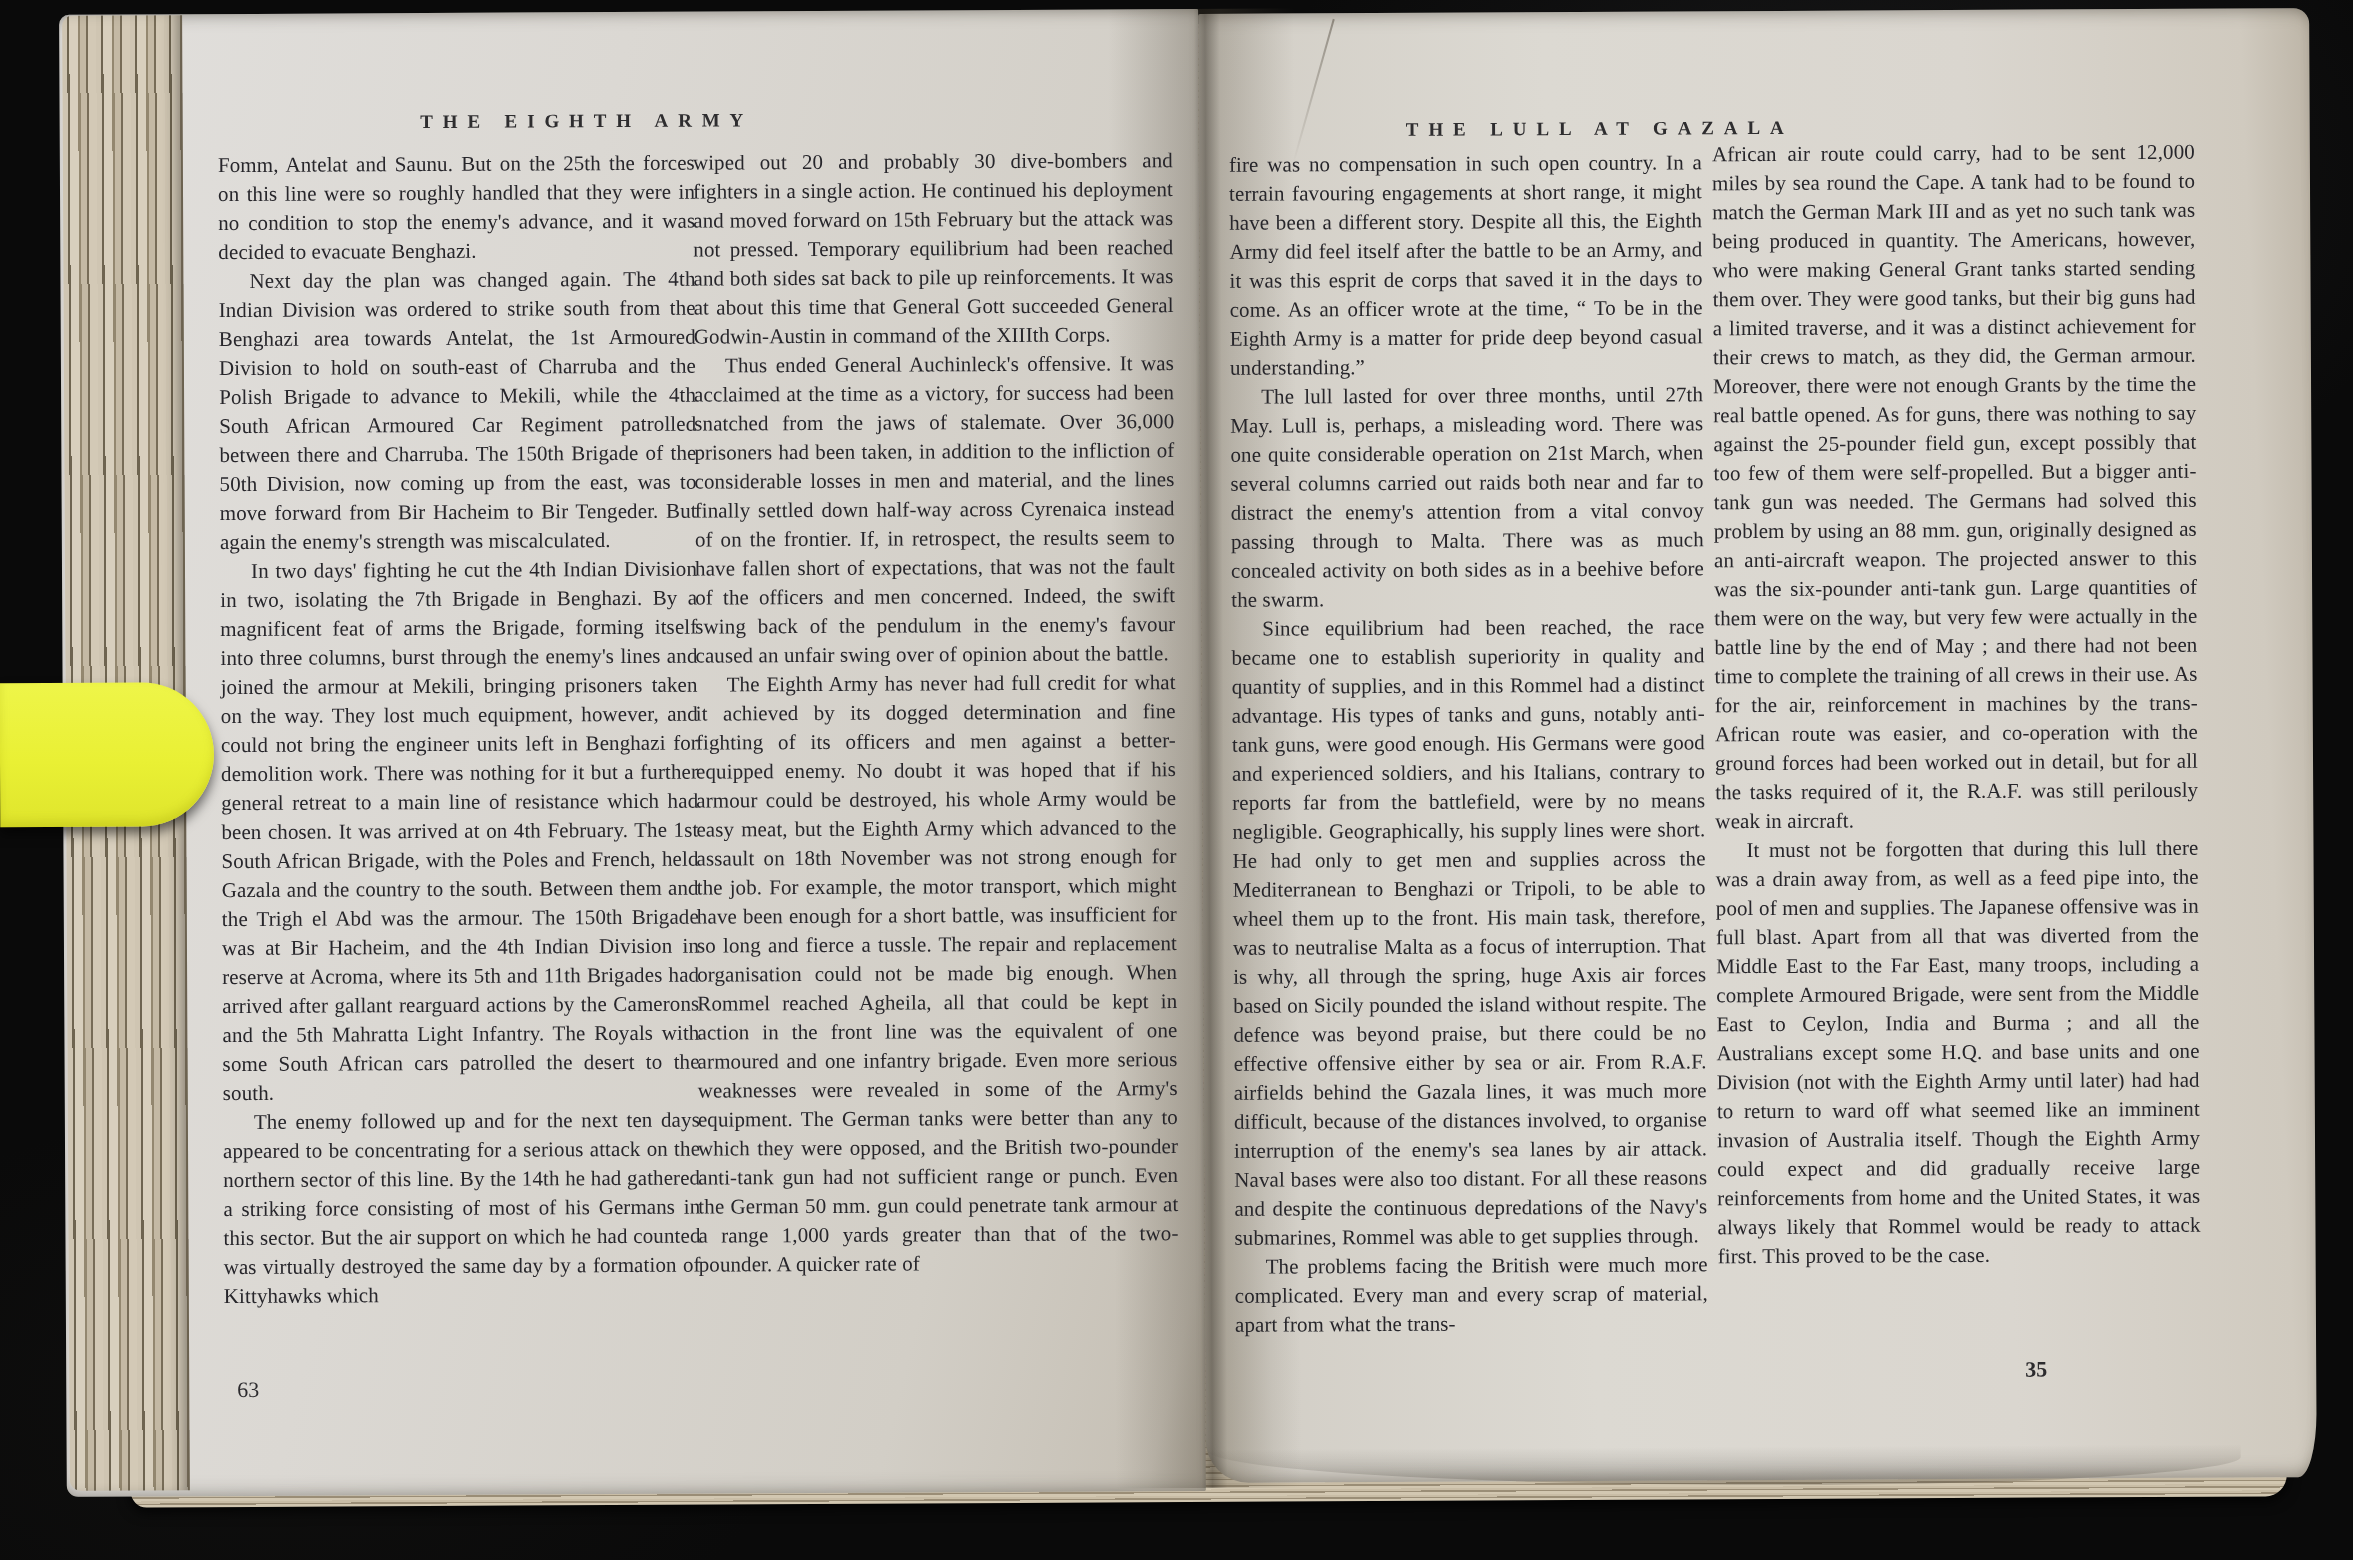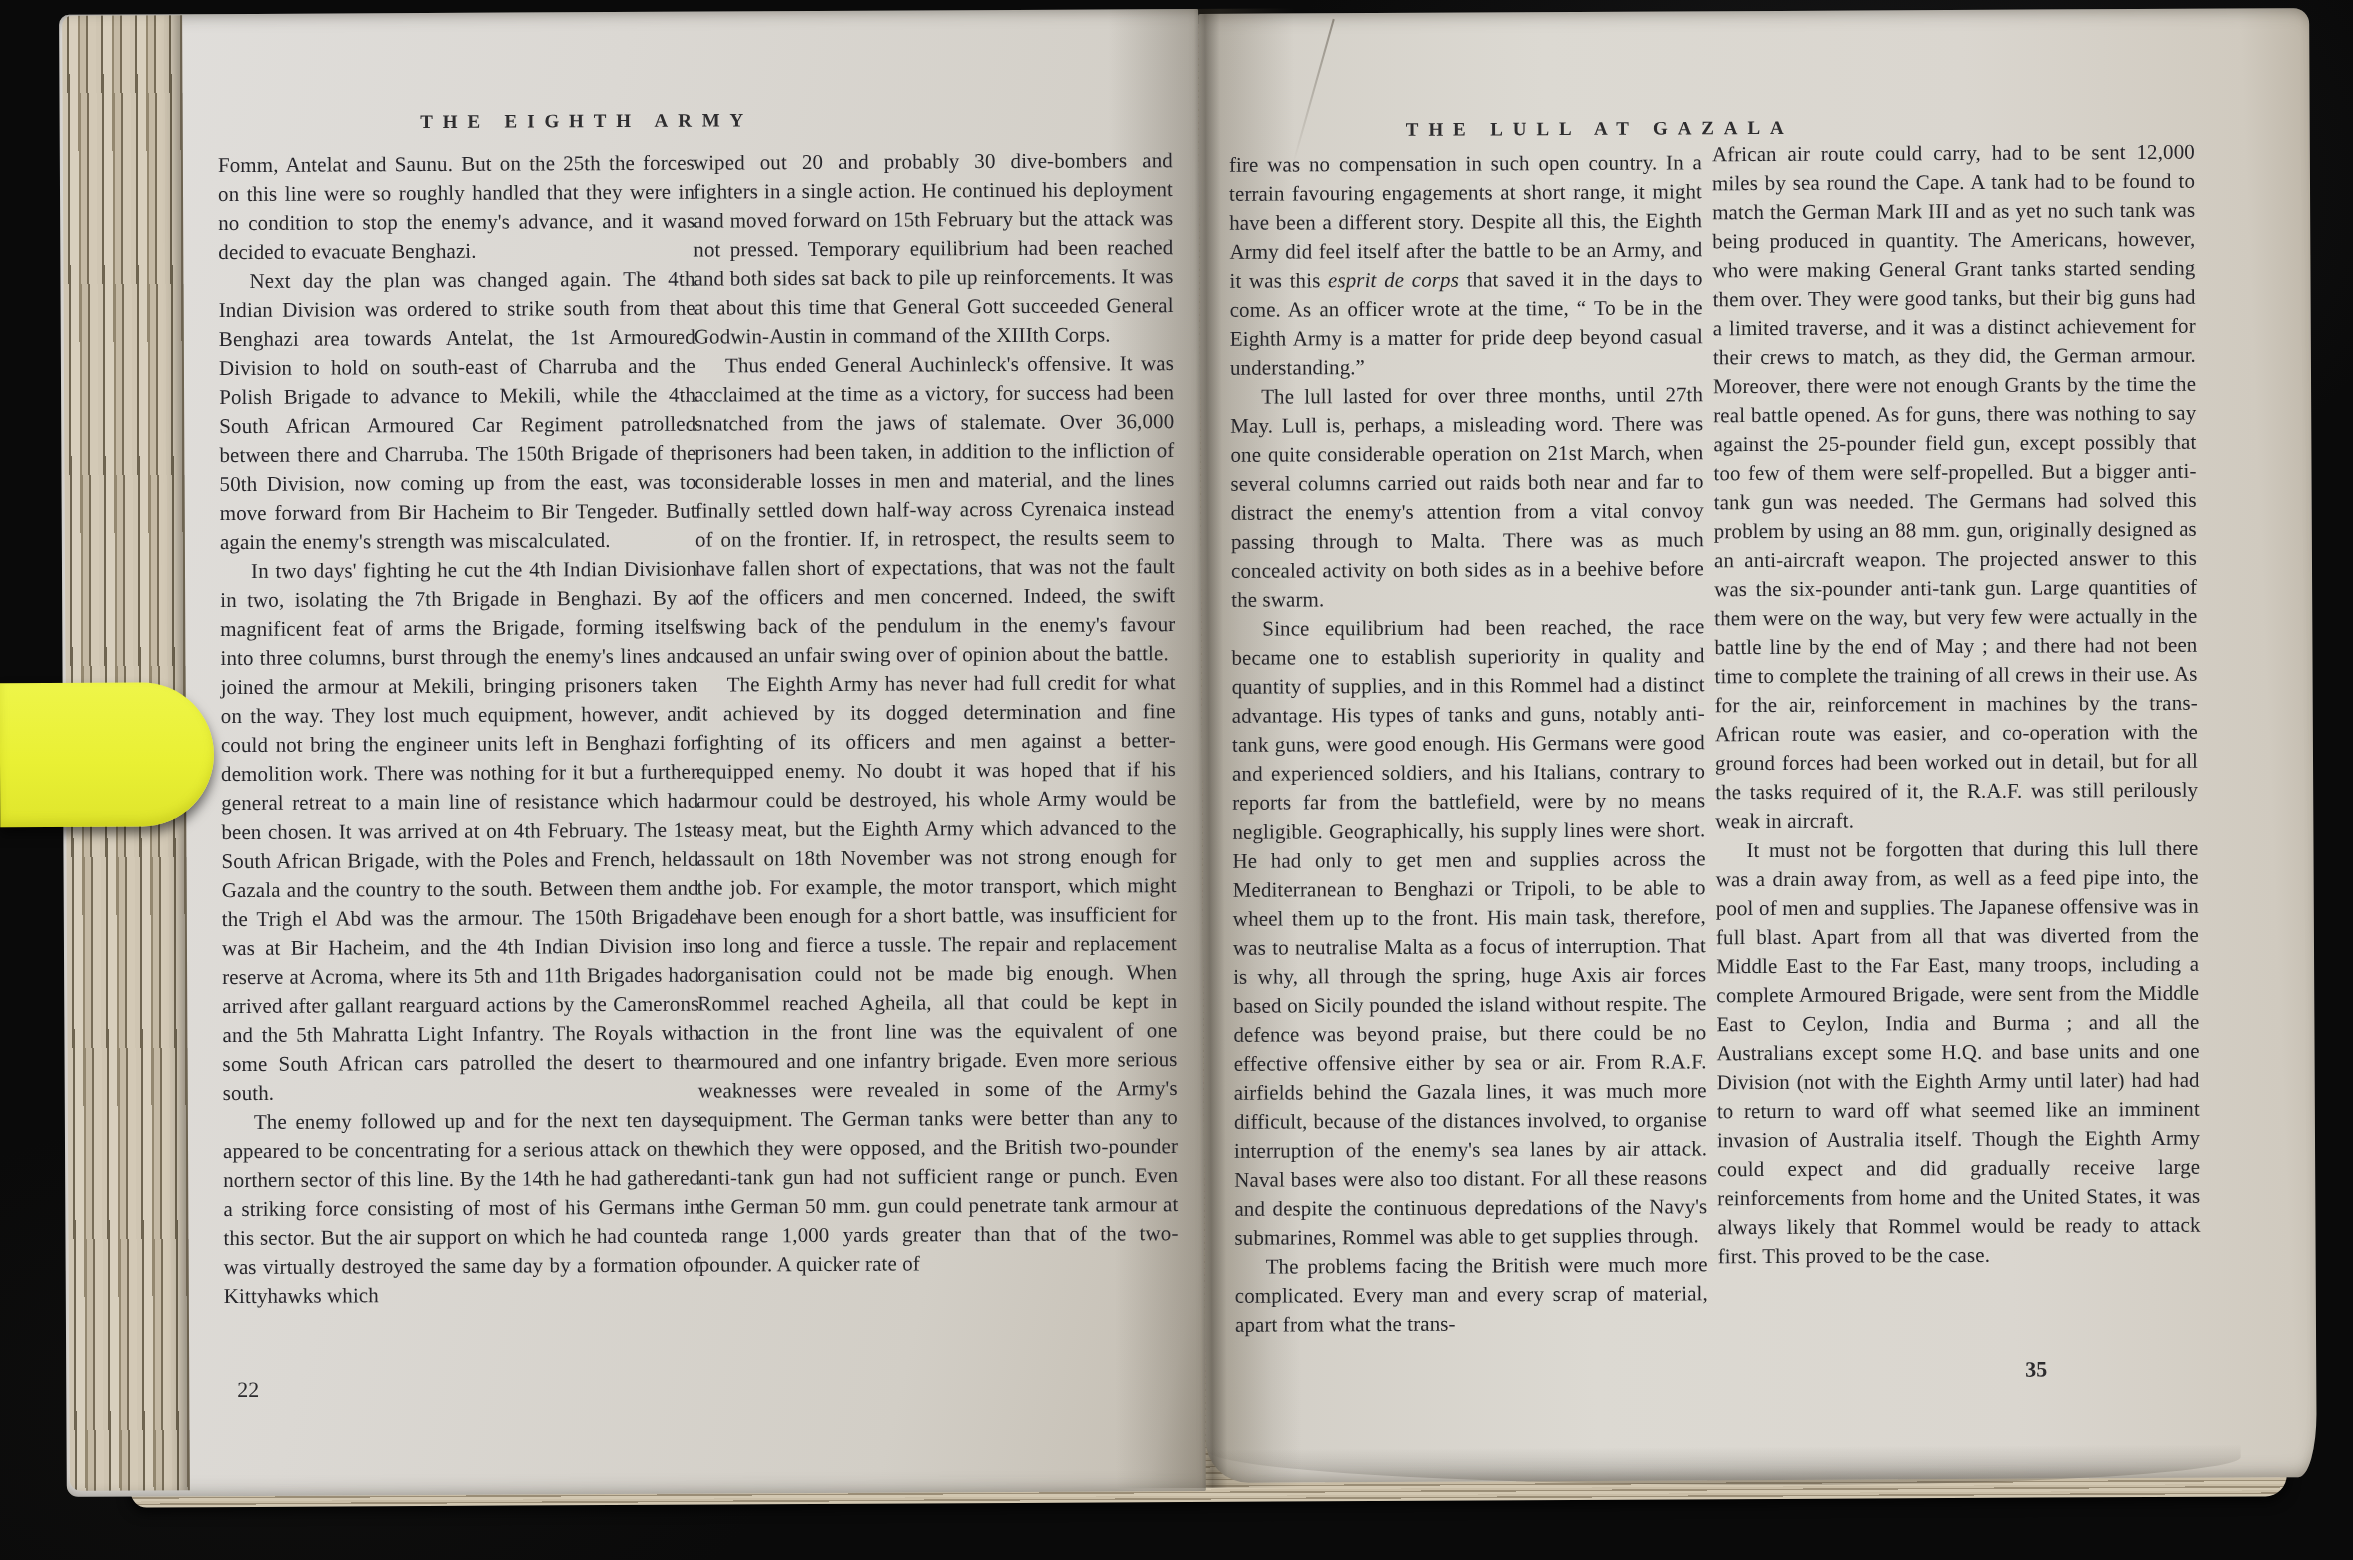--- a/index.html
+++ b/index.html
@@ -68,21 +68,21 @@
   .head-left{left:263px;top:104px;width:528px;}
   .head-right{left:1276px;top:117px;width:528px;}
   .col{
     position:absolute;
     font-size:21px;line-height:29px;
     color:#27262b;text-align:justify;
     letter-spacing:0.1px;
   }
   .col p{margin:0;}
   .col p.indent{text-indent:31px;}
-  .it{font-style:italic;}
+  .it{}
   .col-1{left:158px;top:143px;width:477px;height:1256px;}
   .col-2{left:633px;top:143px;width:480px;height:1256px;}
   .col-3{left:1169px;top:148px;width:473px;height:1256px;}
   .col-4{left:1652px;top:140px;width:483px;height:1214px;}
   .page-number{
     position:absolute;font-size:22px;color:#2c2b2e;
   }
   .pn-left{left:171px;top:1369px;}
   .pn-right{left:1959px;top:1358px;font-weight:bold;}
   
@@ -131,19 +131,19 @@
         <p><span>fire was no compensation in such open country.  In a terrain favouring engagements at short range, it might have been a different story.  Despite all this, the Eighth Army did feel itself after the battle to be an Army, and it was this </span><span class="it">esprit de corps</span><span> that saved it in the days to come.  As an officer wrote at the time, “ To be in the Eighth Army is a matter for pride deep beyond casual understanding.”</span></p>
         <p class="indent"><span>The lull lasted for over three months, until 27th May.  Lull is, perhaps, a misleading word.  There was one quite considerable operation on 21st March, when several columns carried out raids both near and far to distract the enemy's attention from a vital convoy passing through to Malta. There was as much concealed activity on both sides as in a beehive before the swarm.</span></p>
         <p class="indent"><span>Since equilibrium had been reached, the race became one to establish superiority in quality and quantity of supplies, and in this Rommel had a distinct advantage.  His types of tanks and guns, notably anti-tank guns, were good enough.  His Germans were good and experienced soldiers, and his Italians, contrary to reports far from the battlefield, were by no means negligible. Geographically, his supply lines were short. He had only to get men and supplies across the Mediterranean to Benghazi or Tripoli, to be able to wheel them up to the front. His main task, therefore, was to neutralise Malta as a focus of interruption.  That is why, all through the spring, huge Axis air forces based on Sicily pounded the island without respite.  The defence was beyond praise, but there could be no effective offensive either by sea or air.  From R.A.F. airfields behind the Gazala lines, it was much more difficult, because of the distances involved, to organise interruption of the enemy's sea lanes by air attack.  Naval bases were also too distant.  For all these reasons and despite the continuous depredations of the Navy's submarines, Rommel was able to get supplies through.</span></p>
         <p class="indent"><span>The problems facing the British were much more complicated.  Every man and every scrap of material, apart from what the trans-</span></p>
       </div>
     <div class="col col-4">
         <p><span>African air route could carry, had to be sent 12,000 miles by sea round the Cape.  A tank had to be found to match the German Mark III and as yet no such tank was being produced in quantity.  The Americans, however, who were making General Grant tanks started sending them over.  They were good tanks, but their big guns had a limited traverse, and it was a distinct achievement for their crews to match, as they did, the German armour. Moreover, there were not enough Grants by the time the real battle opened.  As for guns, there was nothing to say against the 25-pounder field gun, except possibly that too few of them were self-propelled.  But a bigger anti-tank gun was needed.  The Germans had solved this problem by using an 88 mm. gun, originally designed as an anti-aircraft weapon. The projected answer to this was the six-pounder anti-tank gun.  Large quantities of them were on the way, but very few were actually in the battle line by the end of May ; and there had not been time to complete the training of all crews in their use.  As for the air, reinforcement in machines by the trans-African route was easier, and co-operation with the ground forces had been worked out in detail, but for all the tasks required of it, the R.A.F. was still perilously weak in aircraft.</span></p>
         <p class="indent"><span>It must not be forgotten that during this lull there was a drain away from, as well as a feed pipe into, the pool of men and supplies. The Japanese offensive was in full blast. Apart from all that was diverted from the Middle East to the Far East, many troops, including a complete Armoured Brigade, were sent from the Middle East to Ceylon, India and Burma ; and all the Australians except some H.Q. and base units and one Division (not with the Eighth Army until later) had had to return to ward off what seemed like an imminent invasion of Australia itself.  Though the Eighth Army could expect and did gradually receive large reinforcements from home and the United States, it was always likely that Rommel would be ready to attack first.  This proved to be the case.</span></p>
       </div>
 
-    <div class="page-number pn-left">22</div>
+    <div class="page-number pn-left">63</div>
     <div class="page-number pn-right">35</div>
 
     <div class="bookmark"></div>
   </div>
 </div>
 
 
 </body></html>

